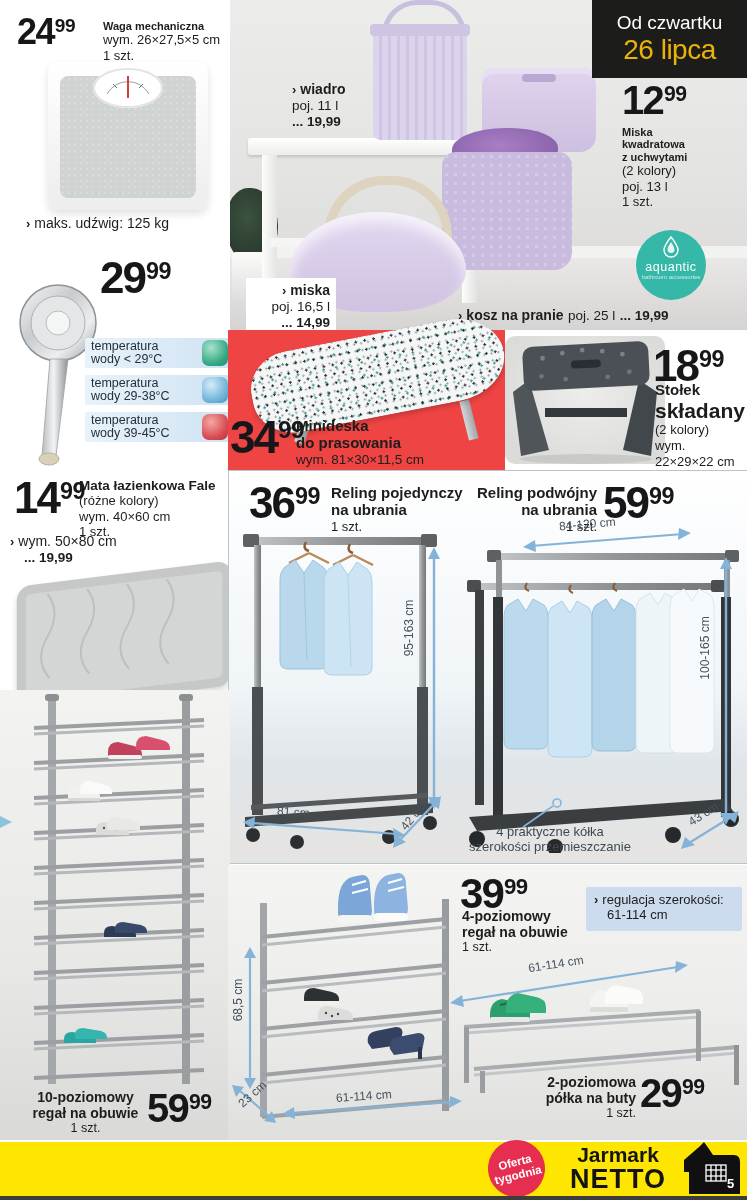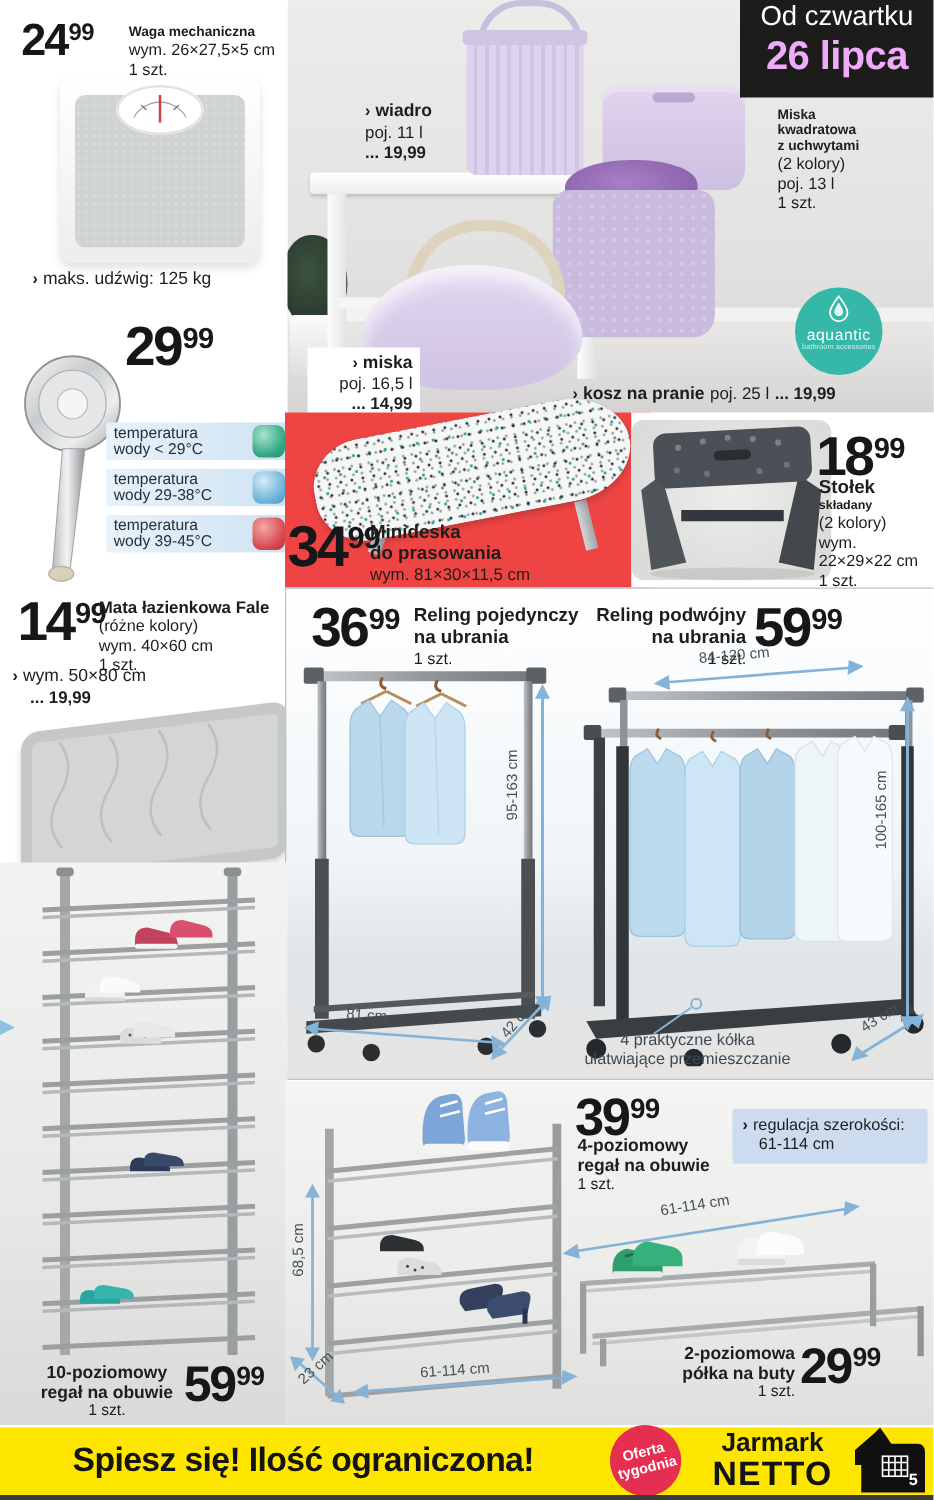--- a/index.html
+++ b/index.html
@@ -63,25 +63,26 @@
       <div class="tagdet b">... 14,99</div>
     </div>
 
     <div class="abs" style="left:228px;top:306px;width:260px;white-space:nowrap">
       <span class="chev">›</span><span class="tagname">kosz na pranie</span>
       <span class="tagdet">poj. 25 l</span>
       <span class="tagdet b">... 19,99</span>
     </div>
 
     <div class="abs" style="left:362px;top:0;width:155px;height:78px;background:#1c1c1a;text-align:center">
-      <div style="color:#fff;font-size:22px;margin-top:0">Od czwartku</div>
-      <div style="color:#f0abfc;font-size:32px;font-weight:bold;letter-spacing:-0.5px">26 lipca</div>
+      <div style="color:#fff;font-size:19px;margin-top:12px">Od czwartku</div>
+      <div style="color:#eab308;font-size:28px;font-weight:normal;letter-spacing:-0.5px">26 lipca</div>
     </div>
 
     <div class="abs" style="left:392px;top:80px;width:125px">
+      <div class="price" style="font-size:40px"><span>12</span><span class="cents">99</span></div>
       <div class="pname" style="margin-top:6px">Miska</div>
       <div class="pname">kwadratowa</div>
       <div class="pname">z uchwytami</div>
       <div class="pdet">(2 kolory)</div>
       <div class="pdet">poj. 13 l</div>
       <div class="pdet">1 szt.</div>
     </div>
 
     <div class="abs" style="left:406px;top:230px;width:70px;height:70px;border-radius:50%;background:#35b8a8;text-align:center">
       <svg width="18" height="22" viewBox="0 0 18 22" style="margin-top:6px">
@@ -197,21 +198,21 @@
           <circle cx="54" cy="40" r="2.4" fill="#6c747c"></circle>
           <circle cx="96" cy="40" r="2.4" fill="#6c747c"></circle>
           <circle cx="118" cy="36" r="2.4" fill="#6c747c"></circle>
         <rect x="60" y="22" width="30" height="8" rx="4" fill="#2a2e32"></rect>
       </g>
       <ellipse cx="75" cy="121" rx="66" ry="5" fill="#c9c9c7"></ellipse>
     </svg>
     <div class="abs price" style="left:148px;top:14px;font-size:44px"><span>18</span><span class="cents">99</span></div>
     <div class="abs" style="left:150px;top:52px;width:92px">
       <div class="pname" style="font-size:15px">Stołek</div>
-      <div class="pname" style="font-size:10px">składany</div>
+      <div class="pname" style="font-size:21px">składany</div>
       <div class="pdet">(2 kolory)</div>
       <div class="pdet">wym.</div>
       <div class="pdet">22×29×22 cm</div>
       <div class="pdet">1 szt.</div>
     </div>
   </div>
 
   <div class="abs" style="left:0;top:470px;width:228px;height:220px;background:#fff">
     <div class="abs price" style="left:14px;top:6px;font-size:44px"><span>14</span><span class="cents">99</span></div>
     <div class="abs" style="left:79px;top:8px;width:150px">
@@ -362,21 +363,21 @@
         <polygon points="60,4 56,16 46,8" fill="#85b3d8"></polygon>
     </svg>
     <div class="abs dim" style="left:458px;top:336px;transform:rotate(-33deg)">43 cm</div>
 
     <svg class="abs" style="left:286px;top:326px" width="50" height="34" viewBox="0 0 50 34">
       <circle cx="42" cy="6" r="4" fill="none" stroke="#85b3d8" stroke-width="1.6"></circle>
       <line x1="38" y1="9" x2="8" y2="30" stroke="#85b3d8" stroke-width="1.6"></line>
     </svg>
     <div class="abs" style="left:206px;top:354px;width:230px;text-align:center;font-size:13px;line-height:1.15;color:#3e4a53">
       <div>4 praktyczne kółka</div>
-      <div>ułatwiające przemieszczanie</div>
+      <div>szerokości przemieszczanie</div>
     </div>
   </div>
 
   <div class="abs" style="left:0;top:690px;width:230px;height:450px;background:linear-gradient(#f3f3f1 0%,#e8e8e6 60%,#d9d9d7 100%)">
     <svg class="abs" style="left:12px;top:2px" width="212" height="396" viewBox="0 0 212 396">
       <rect x="36" y="6" width="8" height="386" fill="#a4a8aa"></rect>
       <rect x="170" y="6" width="8" height="386" fill="#9a9ea0"></rect>
       <rect x="33" y="2" width="14" height="7" rx="3" fill="#8b8f91"></rect>
       <rect x="167" y="2" width="14" height="7" rx="3" fill="#8b8f91"></rect>
       <g stroke="#9b9fa1" stroke-width="4">
@@ -554,21 +555,20 @@
 
     <div class="abs" style="left:298px;top:210px;width:110px;text-align:right">
       <div class="pname" style="font-size:14px">2-poziomowa</div>
       <div class="pname" style="font-size:14px">półka na buty</div>
       <div class="pdet" style="font-size:12.5px">1 szt.</div>
     </div>
     <div class="abs price" style="left:412px;top:208px;font-size:40px"><span>29</span><span class="cents">99</span></div>
   </div>
 
   <div class="abs" style="left:0;top:1142px;width:747px;height:54px;background:#ffe600">
-    <div class="abs" style="left:58px;top:11px;font-size:27px;font-weight:bold;color:#141414;letter-spacing:-0.5px;white-space:nowrap">Spiesz się! Ilość ograniczona!</div>
     <div class="abs" style="left:488px;top:-2px;width:57px;height:57px;border-radius:50%;background:#e62e50;transform:rotate(-14deg);text-align:center;color:#fff;font-weight:bold;font-size:11.5px;line-height:1.1;padding-top:16px;box-sizing:border-box">
       <div>Oferta</div>
       <div>tygodnia</div>
     </div>
     <div class="abs" style="left:562px;top:2px;width:112px;text-align:center">
       <div style="font-size:21px;font-weight:bold;color:#141414;line-height:1.05">Jarmark</div>
       <div style="font-size:27px;font-weight:bold;color:#141414;letter-spacing:1px;line-height:1.0">NETTO</div>
     </div>
     <svg class="abs" style="left:682px;top:0" width="62" height="54" viewBox="0 0 62 54">
       <path d="M7 52 L7 30 L2 30 L2 18 L17 5 L22 0 L27 7 L31 13 L52 13 Q58 13 58 20 L58 52 Z" fill="#101010"></path>

